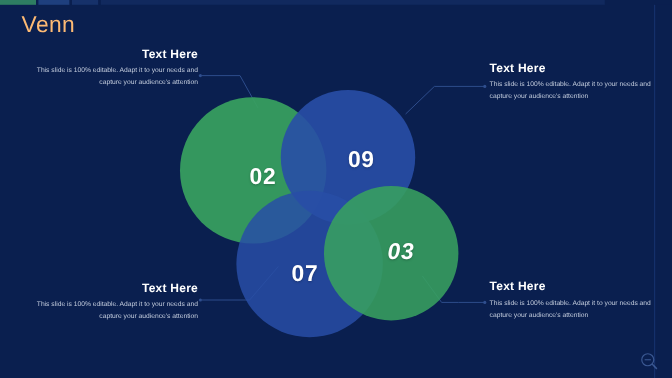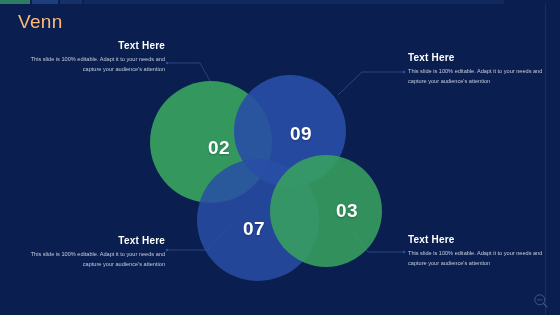--- a/index.html
+++ b/index.html
@@ -40,21 +40,21 @@
   .c01{left:0px;   top:6px;  width:122px;height:122px;background:rgba(56,160,96,.93);}
   .c02{left:84px;  top:0px;  width:112px;height:112px;background:rgba(40,78,166,.90);}
   .c03{left:120px; top:80px; width:112px;height:112px;background:rgba(56,160,96,.88);}
   .c04{left:47px;  top:84px; width:122px;height:122px;background:rgba(40,78,166,.85);}
   .num{
     position:absolute;color:#ffffff;font-size:19px;font-weight:700;
     letter-spacing:.5px;text-shadow:0 1px 2px rgba(0,0,0,.25);
   }
   .n01{left:58px; top:62px;}
   .n02{left:140px;top:48px;}
-  .n03{left:186px;top:125px;}
+  .n03{left:173px;top:125px;font-style:italic;}
   .n04{left:93px; top:143px;}
 
   
   .callout{position:absolute;width:150px;}
   .callout .ch{
     font-size:10px;font-weight:700;color:#ffffff;
     margin-bottom:3px;letter-spacing:.2px;
   }
   .callout .cb{
     font-size:5.6px;line-height:1.85;color:#c3ccdd;font-weight:400;

